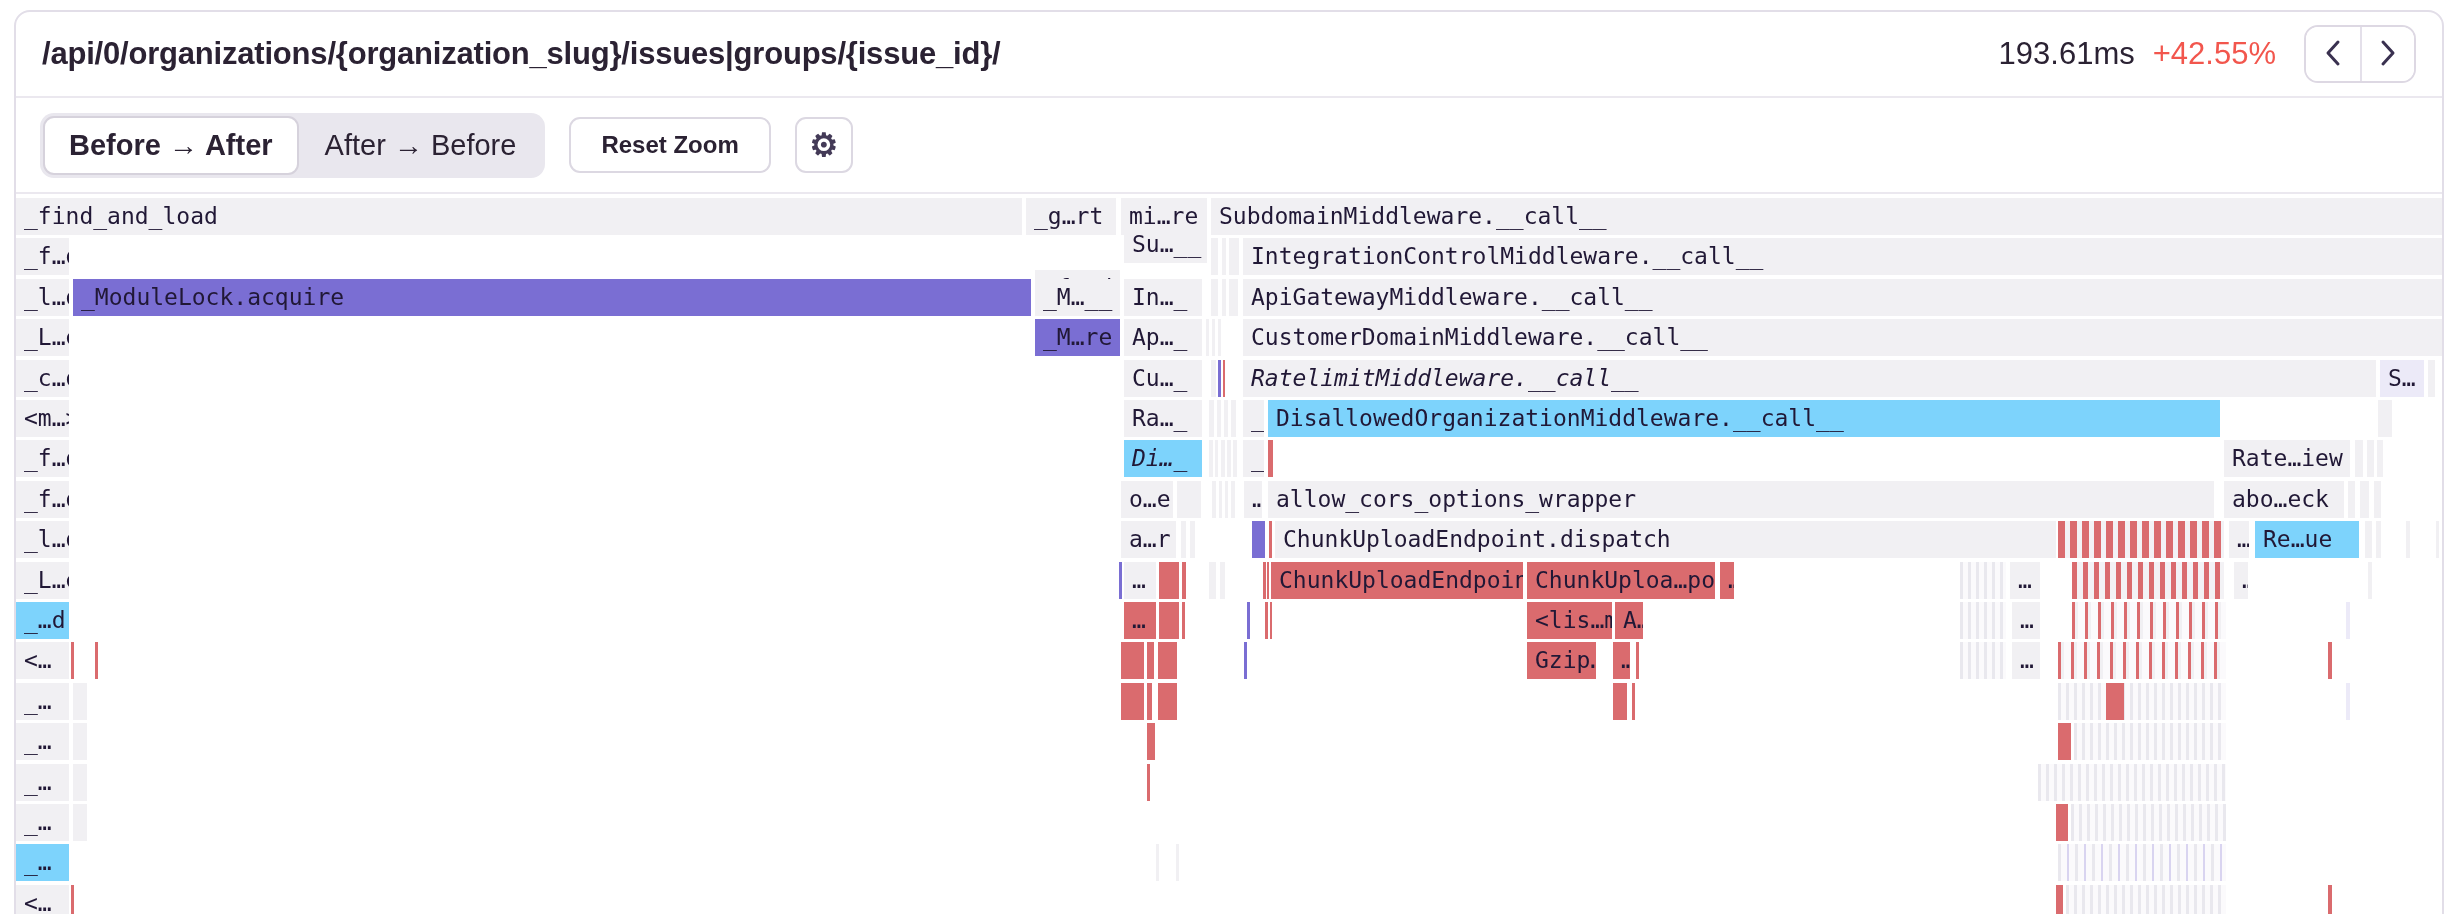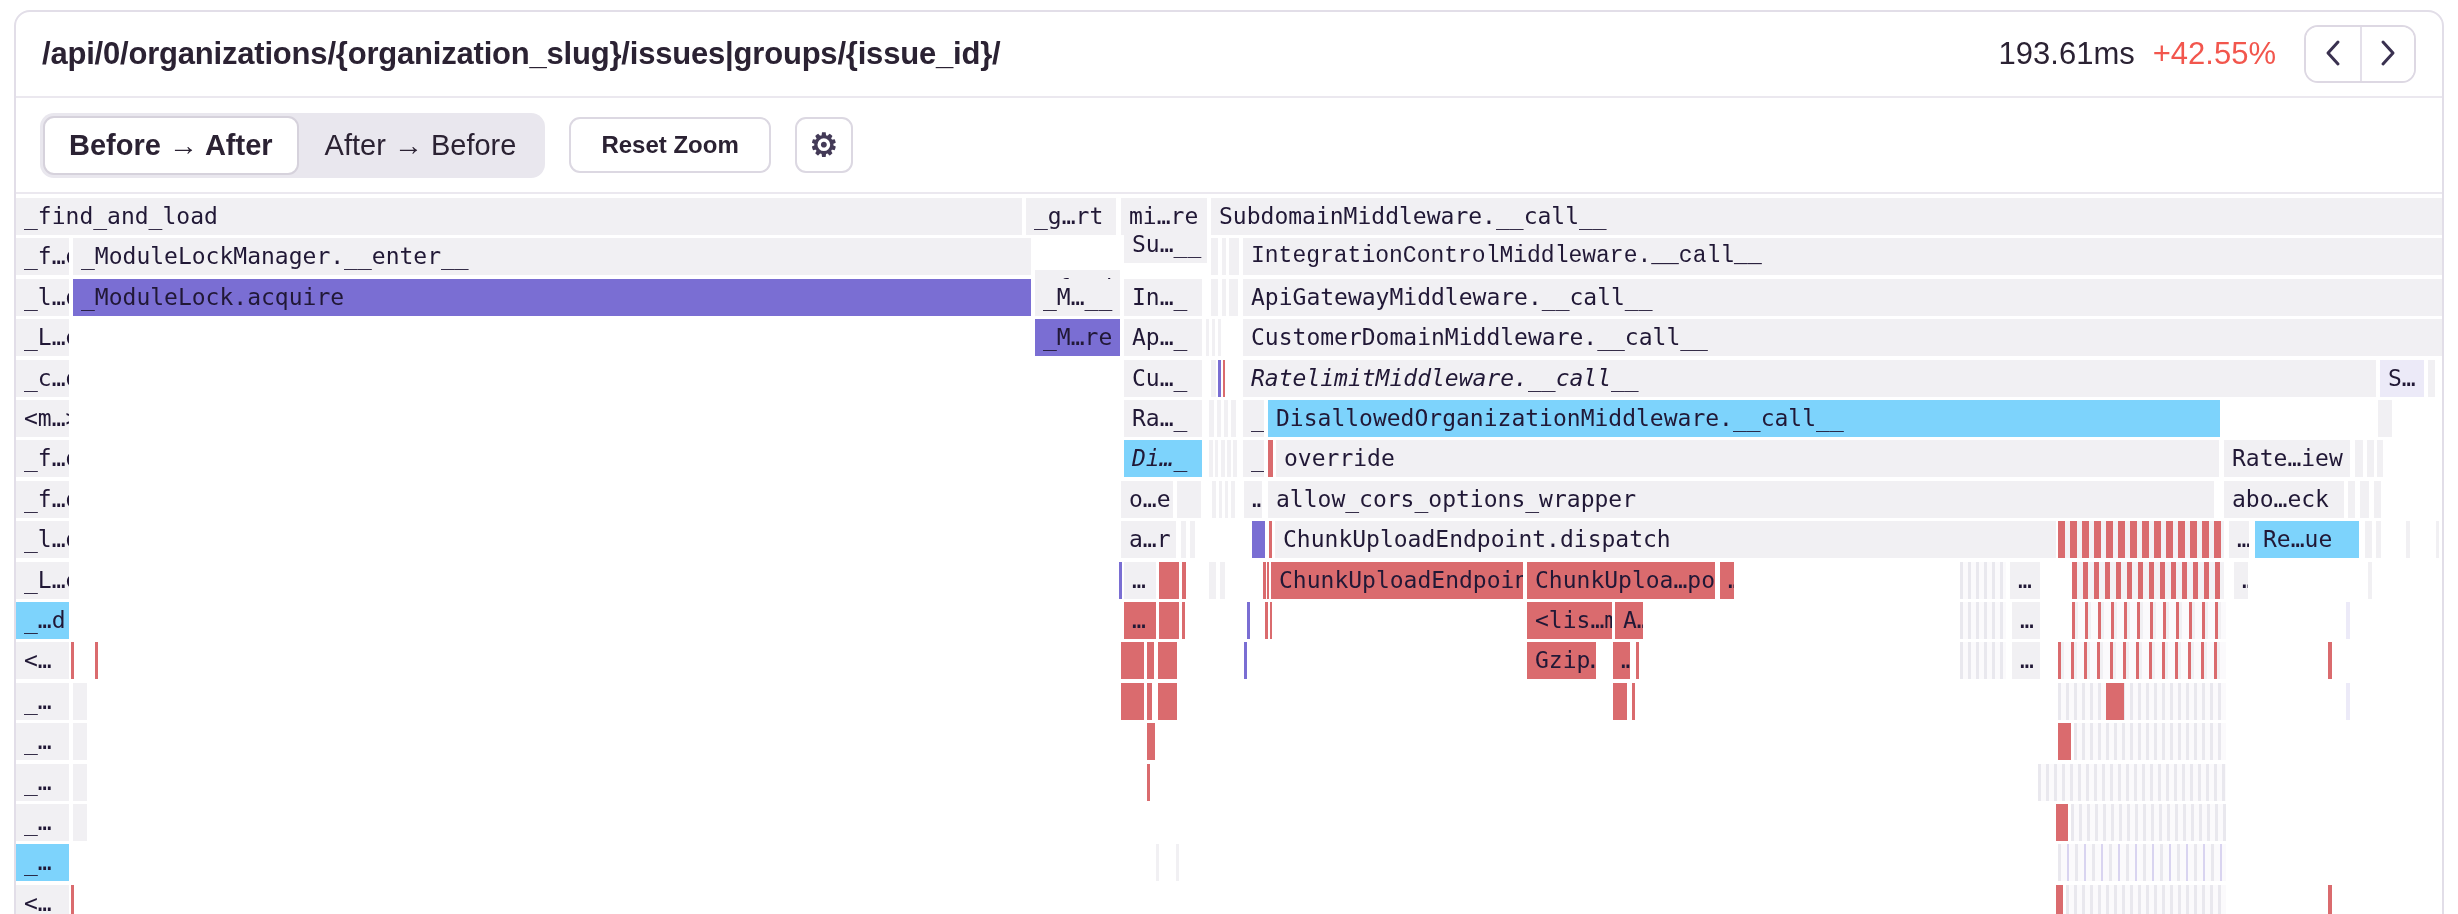--- a/index.html
+++ b/index.html
@@ -91,27 +91,26 @@
       <span>⚙</span>
     </button>
   </div>
 
   <div class="canvas" id="flame-canvas">
       <div class="frame c-g lbl" style="left: 0px; top: 4px; width: 1006px; height: 37px;">_find_and_load</div>
       <div class="frame c-g lbl" style="left: 1010px; top: 4px; width: 90px; height: 37px;">_g…rt</div>
       <div class="frame c-g lbl" style="left: 1105px; top: 4px; width: 86px; height: 37px;">mi…re</div>
       <div class="frame c-g lbl" style="left: 1195px; top: 4px; width: 1231px; height: 37px;">SubdomainMiddleware.__call__</div>
       <div class="frame c-g lbl" style="left: 0px; top: 44px; width: 53px; height: 37px;">_f…d</div>
-      <div class="frame c-g lbl" style="left: 57px; top: 44px; width: 958px; height: 37px;">_ModuleLockManager.__enter__</div>
       <div class="frame c-g lbl" style="left: 1019px; top: 44px; width: 85px; height: 37px; margin-top: 32px;">_f…ad</div>
       <div class="frame c-g lbl" style="left: 1108px; top: 32px; width: 83px; height: 37px;">Su…__</div>
       <div class="frame c-g" style="left: 1195px; top: 44px; width: 7px; height: 37px;"></div>
       <div class="frame c-g" style="left: 1206px; top: 44px; width: 4px; height: 37px;"></div>
       <div class="frame c-g" style="left: 1213px; top: 44px; width: 10px; height: 37px;"></div>
-      <div class="frame c-g lbl" style="left: 1227px; top: 44px; width: 1199px; height: 37px; font-family: Liberation Mono, monospace;">IntegrationControlMiddleware.__call__</div>
+      <div class="frame c-g lbl" style="left: 1227px; top: 44px; width: 1199px; height: 37px;">IntegrationControlMiddleware.__call__</div>
       <div class="frame c-g lbl" style="left: 0px; top: 85px; width: 53px; height: 37px;">_l…d</div>
       <div class="frame c-p lbl" style="left: 57px; top: 85px; width: 958px; height: 37px;">_ModuleLock.acquire</div>
       <div class="frame c-g lbl" style="left: 1019px; top: 85px; width: 85px; height: 37px;">_M…__</div>
       <div class="frame c-g lbl" style="left: 1108px; top: 85px; width: 78px; height: 37px;">In…_</div>
       <div class="frame c-g" style="left: 1195px; top: 85px; width: 7px; height: 37px;"></div>
       <div class="frame c-g" style="left: 1206px; top: 85px; width: 4px; height: 37px;"></div>
       <div class="frame c-g" style="left: 1213px; top: 85px; width: 9px; height: 37px;"></div>
       <div class="frame c-g lbl" style="left: 1227px; top: 85px; width: 1199px; height: 37px;">ApiGatewayMiddleware.__call__</div>
       <div class="frame c-g lbl" style="left: 0px; top: 125px; width: 53px; height: 37px;">_L…e</div>
       <div class="frame c-p lbl" style="left: 1019px; top: 125px; width: 85px; height: 37px;">_M…re</div>
@@ -139,21 +138,20 @@
       <div class="frame c-g" style="left: 2362px; top: 206px; width: 14px; height: 37px;"></div>
       <div class="frame c-g lbl" style="left: 0px; top: 246px; width: 53px; height: 37px;">_f…d</div>
       <div class="frame c-w lbl" style="left: 1108px; top: 246px; width: 78px; height: 37px; font-style: italic;">Di…_</div>
       <div class="frame c-g" style="left: 1193px; top: 246px; width: 4px; height: 37px;"></div>
       <div class="frame c-g" style="left: 1199px; top: 246px; width: 3px; height: 37px;"></div>
       <div class="frame c-g" style="left: 1205px; top: 246px; width: 4px; height: 37px;"></div>
       <div class="frame c-g" style="left: 1211px; top: 246px; width: 4px; height: 37px;"></div>
       <div class="frame c-g" style="left: 1217px; top: 246px; width: 4px; height: 37px;"></div>
       <div class="frame c-g lbl" style="left: 1227px; top: 246px; width: 21px; height: 37px;">_…</div>
       <div class="frame c-r" style="left: 1252px; top: 246px; width: 5px; height: 37px;"></div>
-      <div class="frame c-g lbl" style="left: 1260px; top: 246px; width: 943px; height: 37px;">override</div>
       <div class="frame c-g lbl" style="left: 2208px; top: 246px; width: 126px; height: 37px;">Rate…iew</div>
       <div class="frame c-g" style="left: 2339px; top: 246px; width: 8px; height: 37px;"></div>
       <div class="frame c-g" style="left: 2351px; top: 246px; width: 7px; height: 37px;"></div>
       <div class="frame c-g" style="left: 2361px; top: 246px; width: 6px; height: 37px;"></div>
       <div class="frame c-g lbl" style="left: 0px; top: 287px; width: 53px; height: 37px;">_f…d</div>
       <div class="frame c-g lbl" style="left: 1105px; top: 287px; width: 52px; height: 37px;">o…e</div>
       <div class="frame c-g" style="left: 1161px; top: 287px; width: 24px; height: 37px;"></div>
       <div class="frame c-g" style="left: 1196px; top: 287px; width: 4px; height: 37px;"></div>
       <div class="frame c-g" style="left: 1203px; top: 287px; width: 3px; height: 37px;"></div>
       <div class="frame c-g" style="left: 1209px; top: 287px; width: 3px; height: 37px;"></div>

